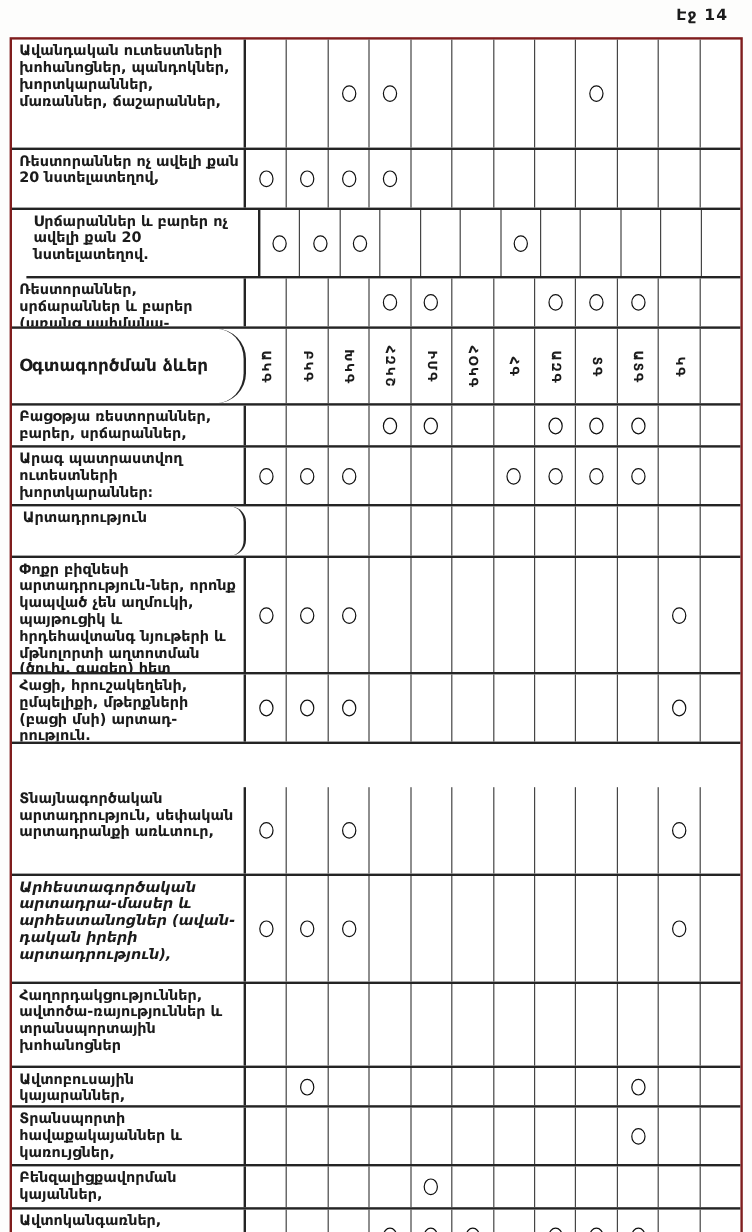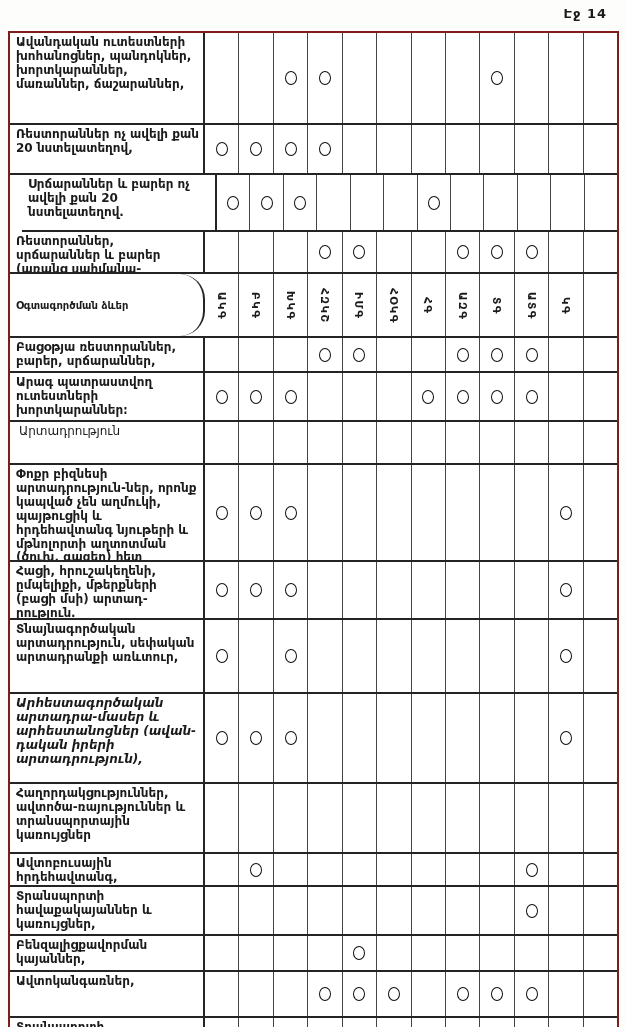--- a/index.html
+++ b/index.html
@@ -27,21 +27,21 @@
   .label-cell {
     flex:0 0 195px; width:195px;
     border-right:2px solid #242424;
     box-sizing:border-box;
     padding:3px 4px 2px 6px;
     font-size:12px; font-weight:bold;
     line-height:1.16;
     overflow:hidden;
   }
   .label-cell.italic { font-style:italic; }
-  .label-cell.section { padding-left:9px; font-weight:normal; }
+  .label-cell.section { padding-left:9px; font-weight:bold;border-radius:13px; }
   .data-cell {
     flex:1 1 0;
     border-right:1px solid #454545;
     box-sizing:border-box;
     display:flex; align-items:center; justify-content:center;
     min-width:0;
   }
   .data-cell:last-child { border-right:none; }
   .circle {
     width:10px; height:12px;
@@ -49,21 +49,21 @@
     border-radius:50%;
     background:transparent;
   }
   .vcode {
     writing-mode:vertical-rl;
     font-size:10.5px; font-weight:bold;
     letter-spacing:1.5px;
     white-space:nowrap;
     padding-top:2px;
   }
-  .header-row .label-cell { display:flex; align-items:center; font-size:10px;border-radius:25px; }
+  .header-row .label-cell { display:flex; align-items:center; font-size:14px;border-radius:25px; }
 </style>
 </head>
 <body>
 
 <div class="page-num">Էջ 14</div>
 
 <div class="usage-table">
     <div class="trow" style="height: 92px;">
       <div class="label-cell">Ավանդական ուտեստների խոհանոցներ, պանդոկներ, խորտկարաններ, մառաններ, ճաշարաններ,</div>
       <div class="data-cell"></div>
@@ -301,21 +301,21 @@
       <div class="data-cell"></div>
       <div class="data-cell"></div>
       <div class="data-cell"></div>
       <div class="data-cell"></div>
       <div class="data-cell"></div>
       <div class="data-cell">
         <span class="circle"></span>
       </div>
       <div class="data-cell"></div>
     </div>
-    <div class="trow" style="height: 74px;">
+    <div class="trow" style="height: 74px; margin-top: 36px;">
       <div class="label-cell">Տնայնագործական արտադրություն, սեփական արտադրանքի առևտուր,</div>
       <div class="data-cell">
         <span class="circle"></span>
       </div>
       <div class="data-cell"></div>
       <div class="data-cell">
         <span class="circle"></span>
       </div>
       <div class="data-cell"></div>
       <div class="data-cell"></div>
@@ -346,36 +346,36 @@
       <div class="data-cell"></div>
       <div class="data-cell"></div>
       <div class="data-cell"></div>
       <div class="data-cell"></div>
       <div class="data-cell">
         <span class="circle"></span>
       </div>
       <div class="data-cell"></div>
     </div>
     <div class="trow" style="height: 70px;">
-      <div class="label-cell">Հաղորդակցություններ, ավտոծա-ռայություններ և տրանսպորտային կառույցներ</div>
+      <div class="label-cell">Հաղորդակցություններ, ավտոծա-ռայություններ և տրանսպորտային խոհանոցներ</div>
       <div class="data-cell"></div>
       <div class="data-cell"></div>
       <div class="data-cell"></div>
       <div class="data-cell"></div>
       <div class="data-cell"></div>
       <div class="data-cell"></div>
       <div class="data-cell"></div>
       <div class="data-cell"></div>
       <div class="data-cell"></div>
       <div class="data-cell"></div>
       <div class="data-cell"></div>
       <div class="data-cell"></div>
     </div>
     <div class="trow" style="height: 33px;">
-      <div class="label-cell">Ավտոբուսային հրդեհավտանգ,</div>
+      <div class="label-cell">Ավտոբուսային կայարաններ,</div>
       <div class="data-cell"></div>
       <div class="data-cell">
         <span class="circle"></span>
       </div>
       <div class="data-cell"></div>
       <div class="data-cell"></div>
       <div class="data-cell"></div>
       <div class="data-cell"></div>
       <div class="data-cell"></div>
       <div class="data-cell"></div>

